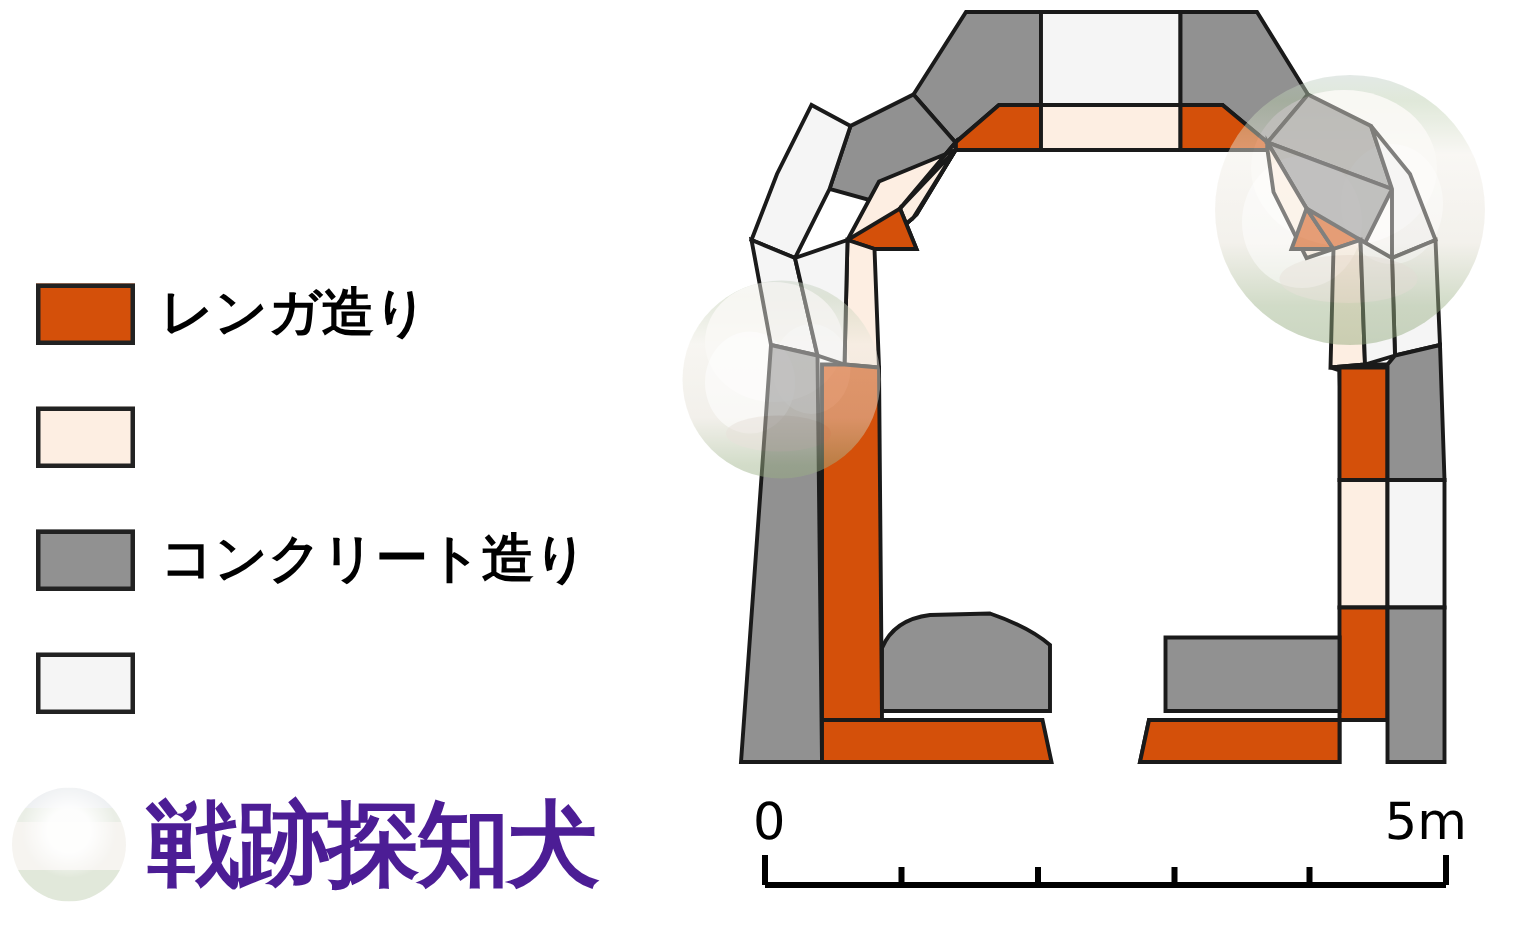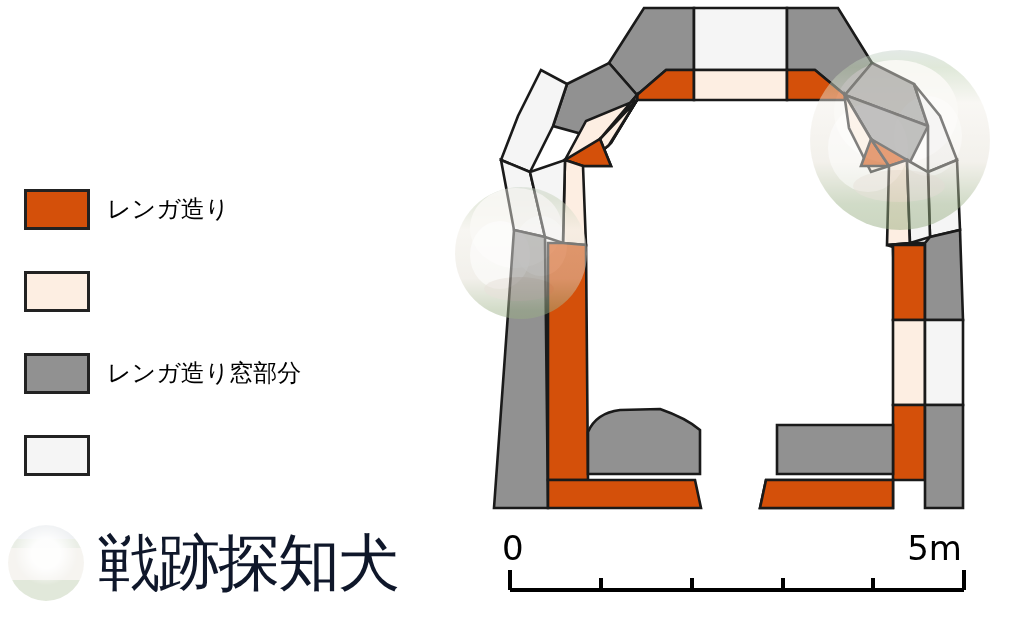--- a/index.html
+++ b/index.html
@@ -10,48 +10,48 @@
   #stage{position:absolute;inset:0;width:1024px;height:621px;}
 
   
   .legend{position:absolute;left:24px;top:168px;}
   .legend-row{display:flex;align-items:center;height:82px;}
   .swatch{
     width:66px;height:41px;border:3px solid #222222;box-sizing:border-box;
     flex:0 0 auto;
   }
   .legend-label{
-    margin-left:17px;font-size:24px;line-height:1;color:#000000;
+    margin-left:17px;font-size:35px;line-height:1;color:#000000;
     font-family:"DejaVu Sans","Liberation Sans",sans-serif;
-    white-space:nowrap;font-weight:400;
+    white-space:nowrap;font-weight:700;
   }
 
   
   .wm{position:absolute;left:8px;top:525px;display:flex;align-items:center;}
   .wm-photo{
     width:76px;height:76px;border-radius:50%;flex:0 0 auto;
     background:
       radial-gradient(circle at 50% 38%, rgba(255,255,255,.92) 0 24%, rgba(255,255,255,0) 52%),
       linear-gradient(#d8dde2 0 18%, #cfd9c6 18% 30%, #eae6dd 30% 72%, #b9c9a8 72% 100%);
     opacity:.42;
   }
   .wm-text{
-    margin-left:14px;font-size:62px;font-weight:400;letter-spacing:-2px;
-    color:#0f172a;line-height:1;
+    margin-left:14px;font-size:62px;font-weight:700;letter-spacing:-2px;
+    color:#4c1d95;line-height:1;
     font-family:"DejaVu Sans","Liberation Sans",sans-serif;
     position:relative;white-space:nowrap;
   }
   .wm-paw{position:absolute;right:-2px;top:-4px;font-size:22px;color:#b3b3b3;}
 
   
   .scale{position:absolute;left:498px;top:528px;width:492px;height:70px;}
   .scale-label{position:absolute;font-size:34px;color:#000;top:0;
     font-family:"DejaVu Sans","Liberation Sans",sans-serif;}
   .scale-label.l{left:4px;}
-  .scale-label.r{right:28px;text-align:right;}
+  .scale-label.r{right:12px;text-align:right;}
 </style>
 </head>
 <body>
 
 <div id="stage">
 
   <svg id="arch" width="1024" height="621" viewBox="0 0 1024 621" style="position:absolute;left:0;top:0;">
     <defs>
       <clipPath id="clipL">
           <circle cx="521" cy="253" r="66"></circle>
@@ -188,21 +188,21 @@
       <span class="swatch" style="background:#d4500a"></span>
       <span class="legend-label">レンガ造り</span>
     </div>
 
     <div class="legend-row">
       <span class="swatch" style="background:#fdeee2"></span>
     </div>
 
     <div class="legend-row">
       <span class="swatch" style="background:#919191"></span>
-      <span class="legend-label">レンガ造り窓部分</span>
+      <span class="legend-label">コンクリート造り</span>
     </div>
 
     <div class="legend-row">
       <span class="swatch" style="background:#f5f5f5"></span>
     </div>
   </div>
 
   <div class="wm">
     <span class="wm-photo"></span>
     <span class="wm-text">戦跡探知犬</span>

